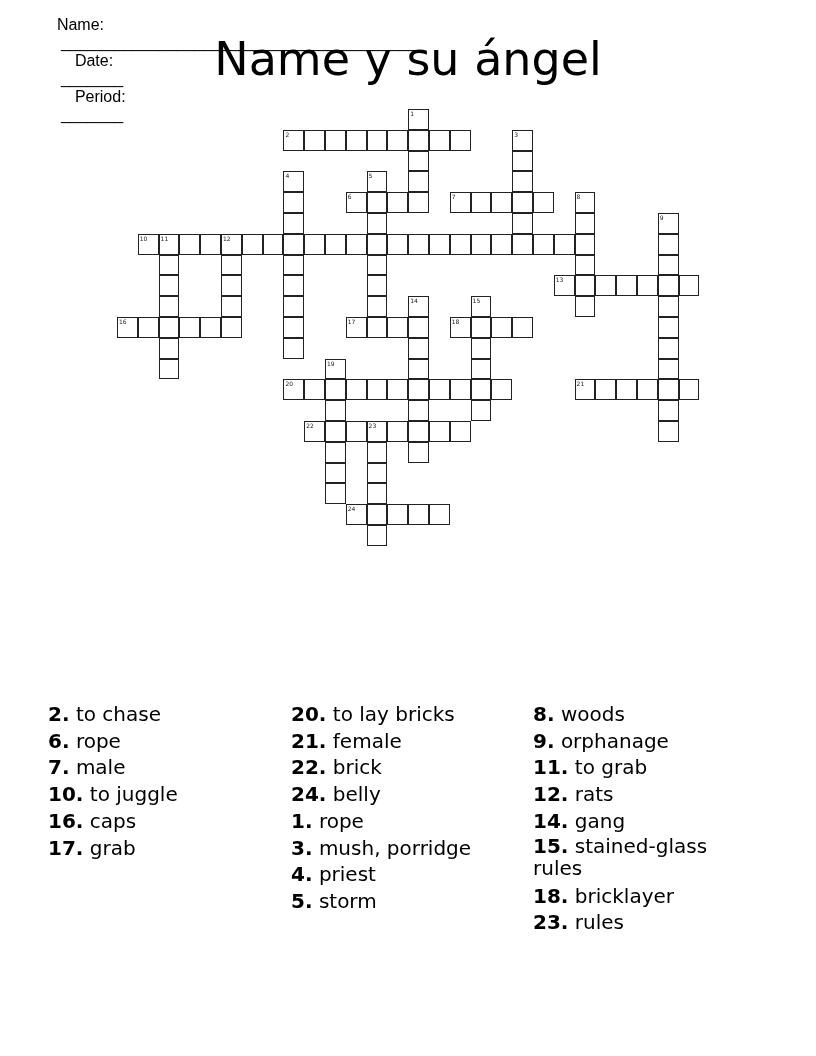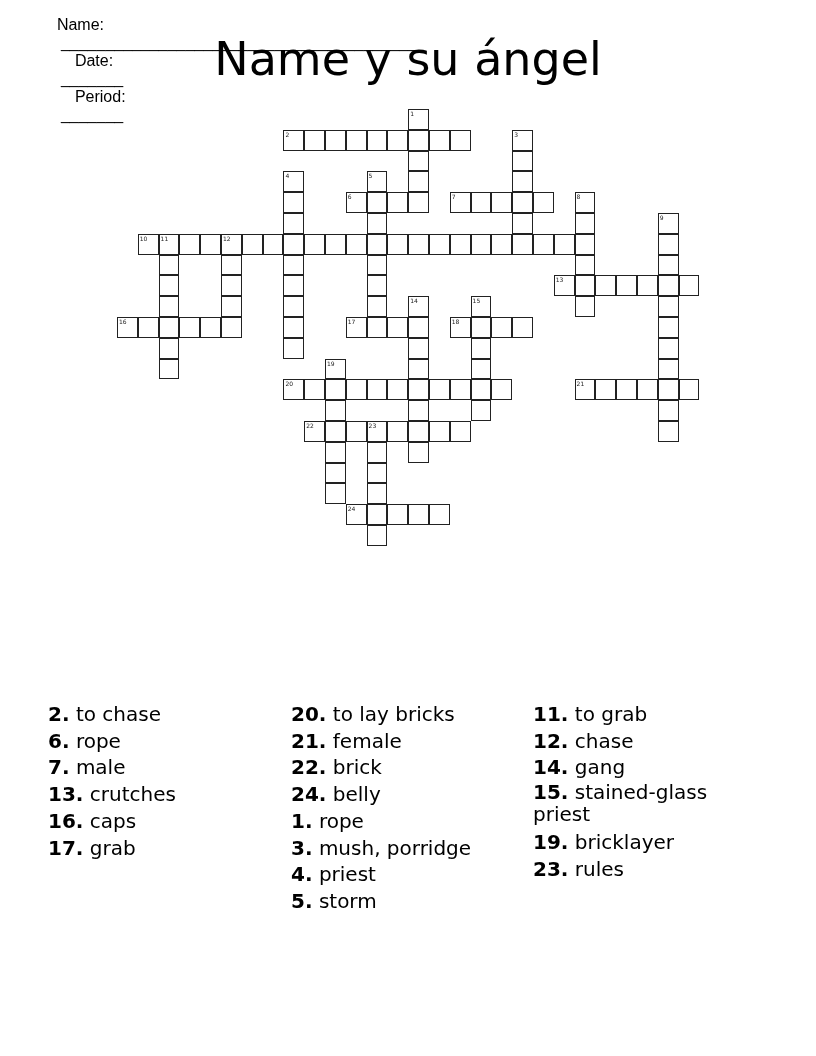--- a/index.html
+++ b/index.html
@@ -229,35 +229,37 @@
     <div class="cell" style="left: 270.4px; top: 395.2px; border-color: rgb(34, 34, 34);"></div>
     <div class="cell" style="left: 291.2px; top: 395.2px; border-color: rgb(34, 34, 34);"></div>
     <div class="cell" style="left: 312px; top: 395.2px; border-color: rgb(34, 34, 34);"></div>
   </div>
 
 <div class="clues">
   <div class="col" style="left:48px;">
     <div class="clue"><b>2.</b> <span>to chase</span></div>
     <div class="clue"><b>6.</b> <span>rope</span></div>
     <div class="clue"><b>7.</b> <span>male</span></div>
-    <div class="clue"><b>13.</b> <span>crutches</span></div>
+    <div class="clue"><b>10.</b> <span>to juggle</span></div>
     <div class="clue"><b>16.</b> <span>caps</span></div>
     <div class="clue"><b>17.</b> <span>grab</span></div>
   </div>
   <div class="col" style="left:291px;">
     <div class="clue"><b>20.</b> <span>to lay bricks</span></div>
     <div class="clue"><b>21.</b> <span>female</span></div>
     <div class="clue"><b>22.</b> <span>brick</span></div>
     <div class="clue"><b>24.</b> <span>belly</span></div>
     <div class="clue"><b>1.</b> <span>rope</span></div>
     <div class="clue"><b>3.</b> <span>mush, porridge</span></div>
     <div class="clue"><b>4.</b> <span>priest</span></div>
     <div class="clue"><b>5.</b> <span>storm</span></div>
   </div>
   <div class="col" style="left:533px; width:200px;">
+    <div class="clue"><b>8.</b> <span>woods</span></div>
+    <div class="clue"><b>9.</b> <span>orphanage</span></div>
     <div class="clue"><b>11.</b> <span>to grab</span></div>
-    <div class="clue"><b>12.</b> <span>chase</span></div>
+    <div class="clue"><b>12.</b> <span>rats</span></div>
     <div class="clue"><b>14.</b> <span>gang</span></div>
-    <div class="clue" style="line-height:22px; margin-bottom:4px;"><b>15.</b> <span>stained-glass priest</span></div>
-    <div class="clue"><b>19.</b> <span>bricklayer</span></div>
+    <div class="clue" style="line-height:22px; margin-bottom:4px;"><b>15.</b> <span>stained-glass rules</span></div>
+    <div class="clue"><b>18.</b> <span>bricklayer</span></div>
     <div class="clue"><b>23.</b> <span>rules</span></div>
   </div>
 </div>
 
 </body></html>

